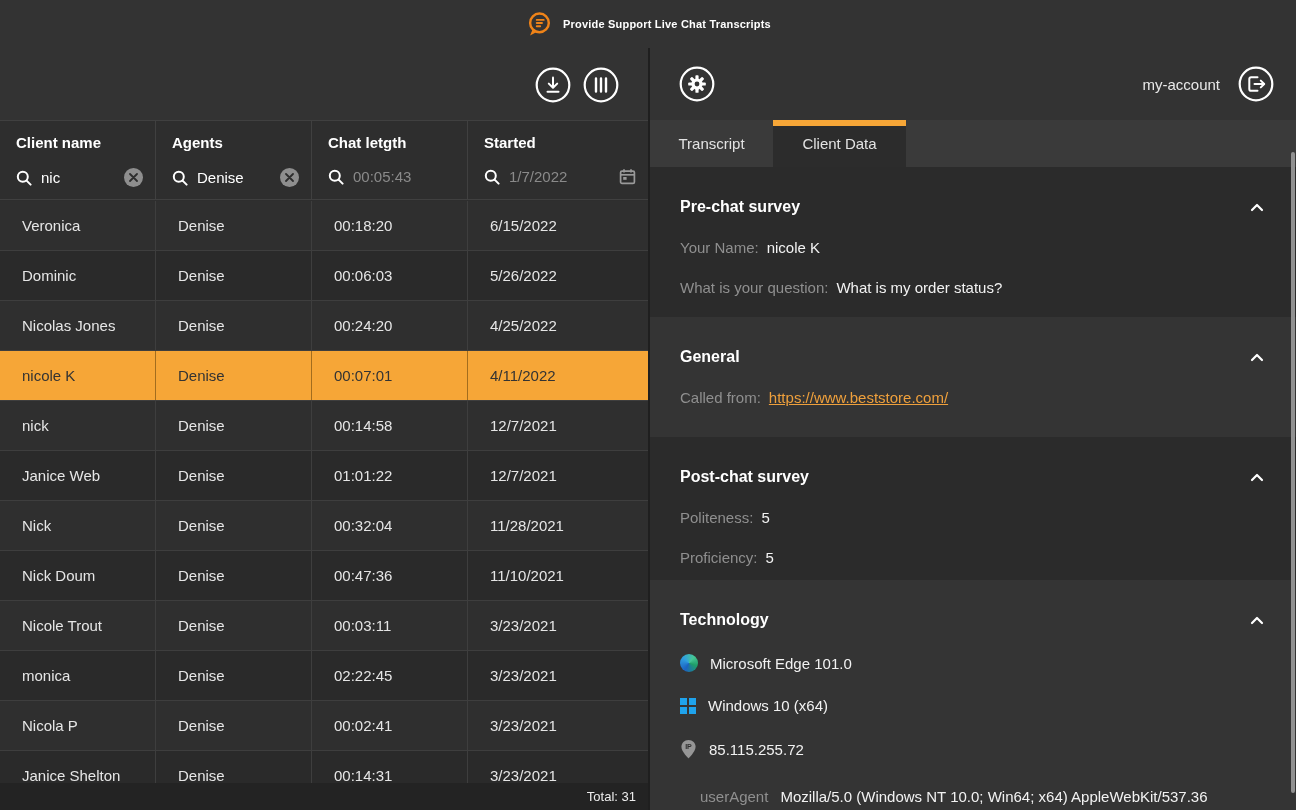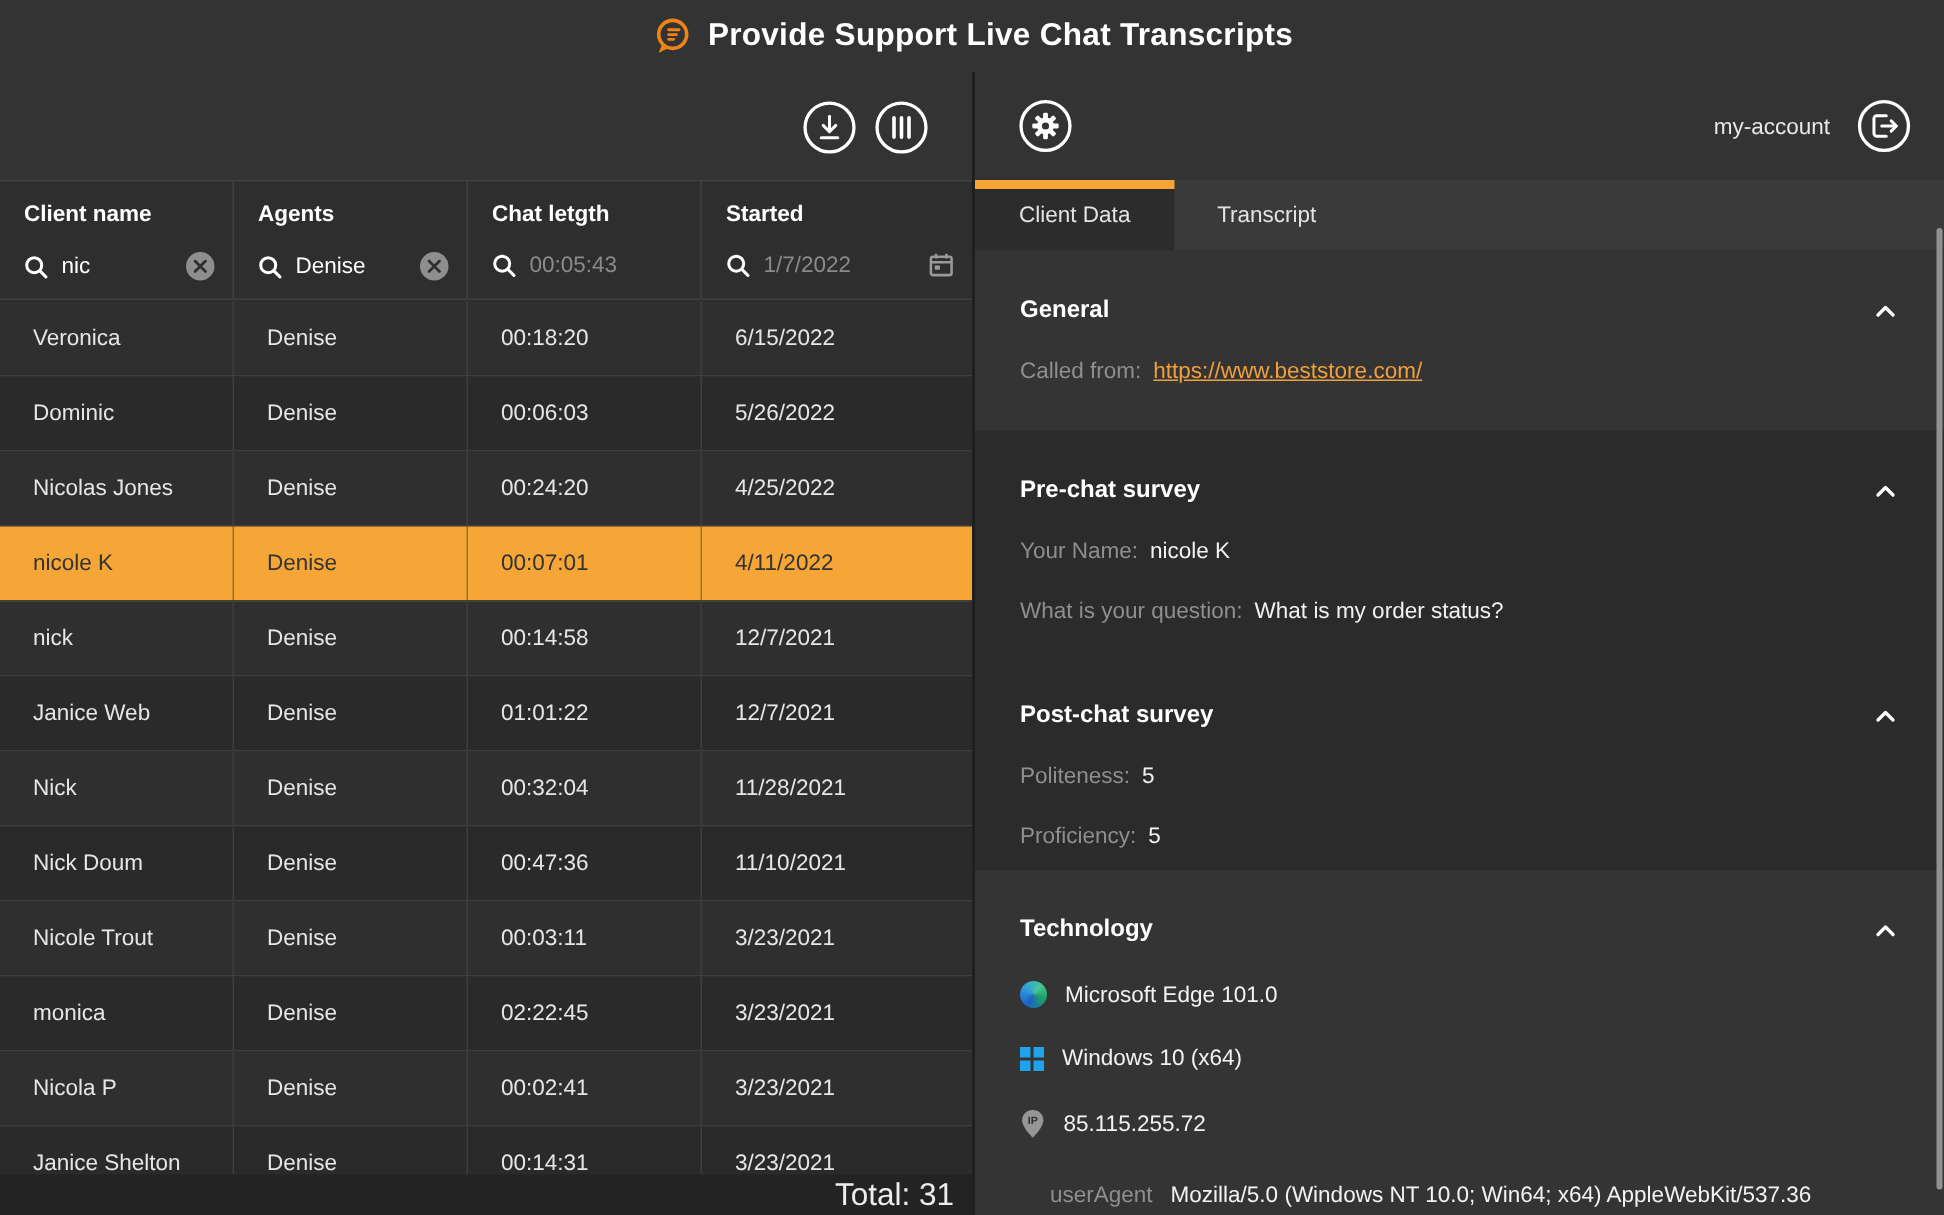--- a/index.html
+++ b/index.html
@@ -3,21 +3,21 @@
 <meta charset="utf-8">
 <style>
   * { margin:0; padding:0; box-sizing:border-box; }
   html,body { width:1296px; height:810px; background:#2e2e2e; overflow:hidden;
               font-family:"Liberation Sans", sans-serif; }
   .app { position:relative; width:1296px; height:810px; }
 
   
   .top-bar { height:48px; background:#333333; display:flex; align-items:center;
              justify-content:center; gap:10px; }
-  .brand-title { color:#ffffff; font-size:21px; font-weight:bold; letter-spacing:.2px; }
+  .brand-title { color:#ffffff; font-size:11px; font-weight:bold; letter-spacing:.2px; }
 
   
   .main { display:flex; height:762px; }
   .left-panel  { width:648px; position:relative; background:#2e2e2e; overflow:hidden; }
   .panel-divider { width:2px; background:#1f1f1f; }
   .right-panel { width:646px; position:relative; background:#2b2b2b;
                  display:flex; flex-direction:column; overflow:hidden; }
 
   
   .left-toolbar { height:72px; background:#333333; position:relative; }
@@ -47,21 +47,21 @@
   .grid-body { position:absolute; top:153px; left:0; width:648px; }
   .row { display:flex; height:50px; border-bottom:1px solid #3e3e3e; background:#2f2f2f; }
   .row:nth-child(even) { background:#2a2a2a; }
   .cell { display:flex; align-items:center; padding-left:22px; font-size:15px;
           color:#e6e6e6; border-right:1px solid #3e3e3e; overflow:hidden; white-space:nowrap; }
   .cell:last-child { border-right:none; }
   .row.selected, .row.selected:nth-child(even) { background:var(--accent,#F6A637); }
   .row.selected .cell { color:#333333; border-right-color:rgba(60,40,0,.45); }
   .table-footer { position:absolute; left:0; bottom:0; width:648px; height:27px;
                   background:#232323; display:flex; align-items:center;
-                  justify-content:flex-end; padding-right:12px; color:#ededed; font-size:21px; }
+                  justify-content:flex-end; padding-right:12px; color:#ededed; font-size:13px; }
 
   
   .tab-bar { height:47px; background:#3a3a3a; display:flex; }
   .tab { width:123px; display:flex; align-items:center; justify-content:center;
          color:#e3e3e3; font-size:15px; position:relative; cursor:pointer; }
   .tab.active { width:133px; background:#2c2c2c; }
   .tab.active::before { content:""; position:absolute; top:0; left:0; right:0; height:6px;
                         background:var(--accent,#F9A93E); }
 
   
@@ -323,58 +323,58 @@
           <svg width="36" height="36" viewBox="0 0 36 36" fill="none" stroke="#ffffff" stroke-width="2" stroke-linecap="round" stroke-linejoin="round">
             <circle cx="18" cy="18" r="16.3" stroke-width="2.2"></circle>
             <path d="M19.5 11.2 H13.2 a1.9 1.9 0 0 0 -1.9 1.9 V22.9 a1.9 1.9 0 0 0 1.9 1.9 H19.5"></path>
             <path d="M16.5 18 H26"></path>
             <path d="M22.8 14.6 L26.2 18 L22.8 21.4"></path>
           </svg>
         </span>
       </div>
 
       <div class="tab-bar">
+        <div class="tab">
+          <span>Transcript</span>
+        </div>
         <div class="tab active">
           <span>Client Data</span>
         </div>
-        <div class="tab">
-          <span>Transcript</span>
-        </div>
       </div>
 
       <div class="content">
+
+        <div class="card dark prechat">
+          <div class="card-header">
+            <span class="card-title">Pre-chat survey</span>
+            <span class="collapse-btn">
+              <svg width="14" height="9" viewBox="0 0 14 9" fill="none" stroke="#ffffff" stroke-width="2.2" stroke-linecap="round" stroke-linejoin="round">
+                  <path d="M2 7 L7 2 L12 7"></path>
+                </svg>
+            </span>
+          </div>
+          <div class="field">
+            <span class="f-label">Your Name:</span><span class="f-value">nicole K</span>
+          </div>
+          <div class="field">
+            <span class="f-label">What is your question:</span><span class="f-value">What is my order status?</span>
+          </div>
+        </div>
 
         <div class="card light general">
           <div class="card-header">
             <span class="card-title">General</span>
             <span class="collapse-btn">
               <svg width="14" height="9" viewBox="0 0 14 9" fill="none" stroke="#ffffff" stroke-width="2.2" stroke-linecap="round" stroke-linejoin="round">
                   <path d="M2 7 L7 2 L12 7"></path>
                 </svg>
             </span>
           </div>
           <div class="field">
             <span class="f-label">Called from:</span><a class="f-link">https://www.beststore.com/</a>
-          </div>
-        </div>
-
-        <div class="card dark prechat">
-          <div class="card-header">
-            <span class="card-title">Pre-chat survey</span>
-            <span class="collapse-btn">
-              <svg width="14" height="9" viewBox="0 0 14 9" fill="none" stroke="#ffffff" stroke-width="2.2" stroke-linecap="round" stroke-linejoin="round">
-                  <path d="M2 7 L7 2 L12 7"></path>
-                </svg>
-            </span>
-          </div>
-          <div class="field">
-            <span class="f-label">Your Name:</span><span class="f-value">nicole K</span>
-          </div>
-          <div class="field">
-            <span class="f-label">What is your question:</span><span class="f-value">What is my order status?</span>
           </div>
         </div>
 
         <div class="card dark postchat">
           <div class="card-header">
             <span class="card-title">Post-chat survey</span>
             <span class="collapse-btn">
               <svg width="14" height="9" viewBox="0 0 14 9" fill="none" stroke="#ffffff" stroke-width="2.2" stroke-linecap="round" stroke-linejoin="round">
                   <path d="M2 7 L7 2 L12 7"></path>
                 </svg>

